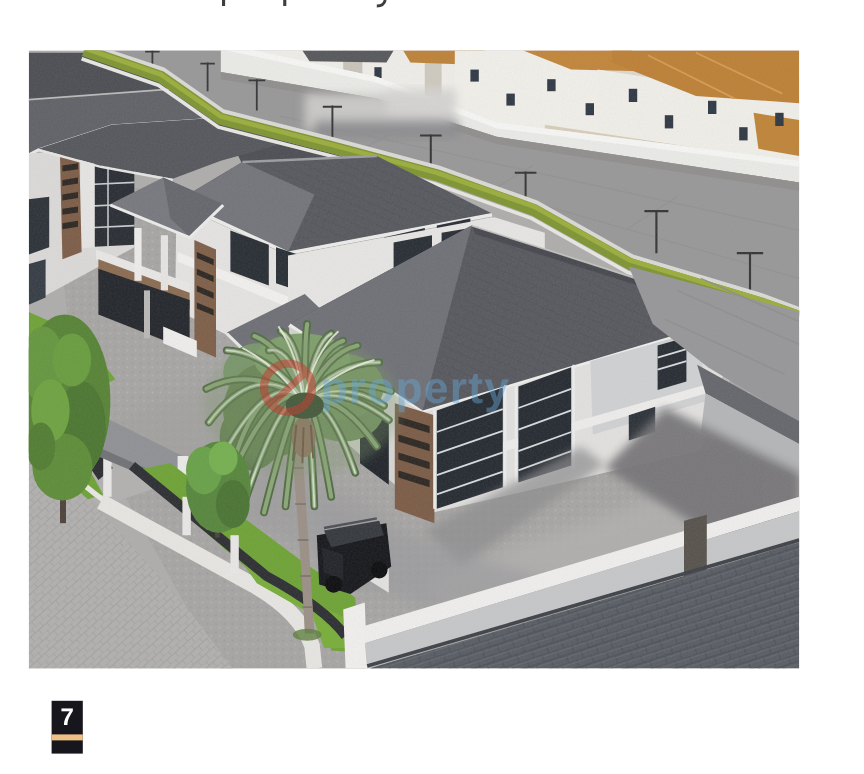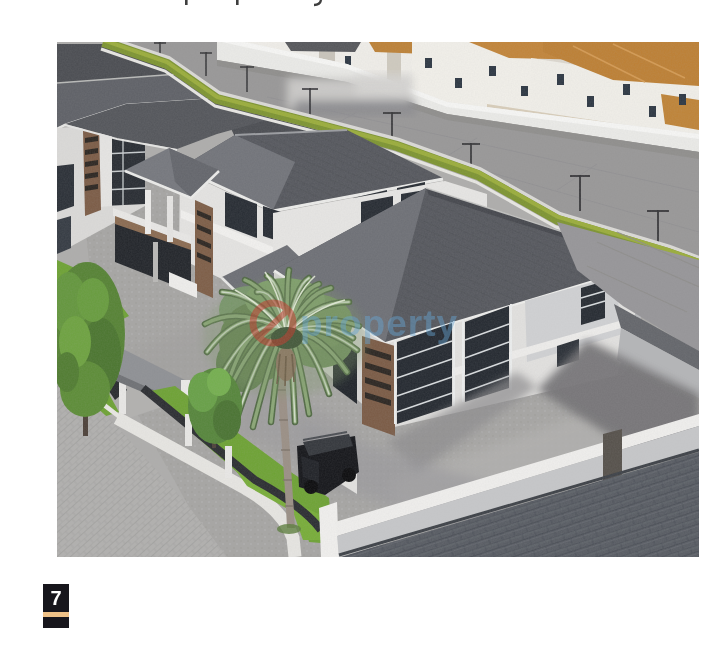--- a/index.html
+++ b/index.html
@@ -1,18 +1,18 @@
 <!DOCTYPE html>
 <html><head>
 <meta charset="utf-8">
 <style>
   html,body{margin:0;padding:0;background:#ffffff;width:720px;height:645px;overflow:hidden;
     font-family:"Liberation Sans", sans-serif;}
   .page{position:relative;width:720px;height:645px;background:#fff;}
-  .photo{position:absolute;left:57px;top:42px;width:642px;height:451px;border-radius:17px;}
+  .photo{position:absolute;left:24px;top:42px;width:642px;height:451px;border-radius:17px;}
   .badge{position:absolute;left:43px;top:584px;width:26px;height:44px;background:#17161c;}
   .badge .num{position:absolute;top:1px;left:0;width:26px;height:26px;color:#fff;
     font-size:20px;font-weight:bold;text-align:center;line-height:27px;}
   .badge .tan{position:absolute;left:0;top:28px;width:26px;height:5px;background:#efc187;}
 </style>
 </head>
 <body>
 <div class="page">
 
   <svg style="position:absolute;top:0;left:0" width="400" height="8">

